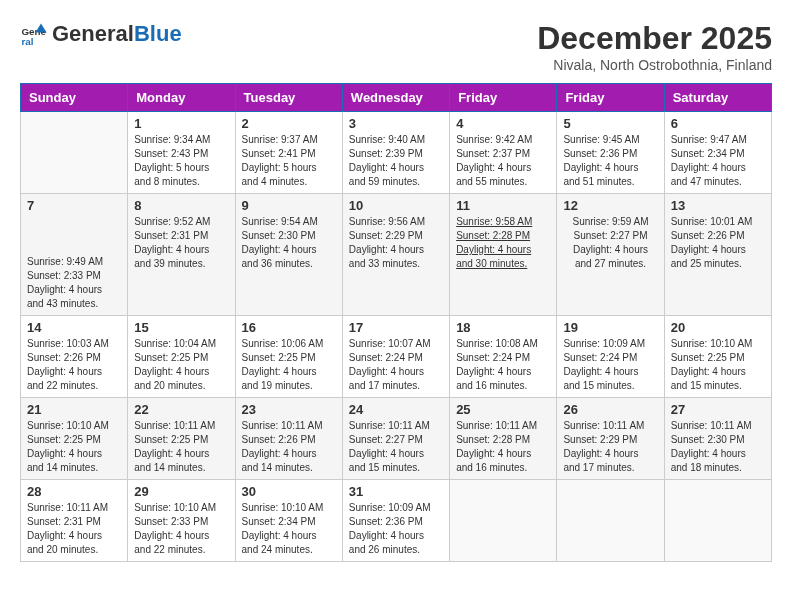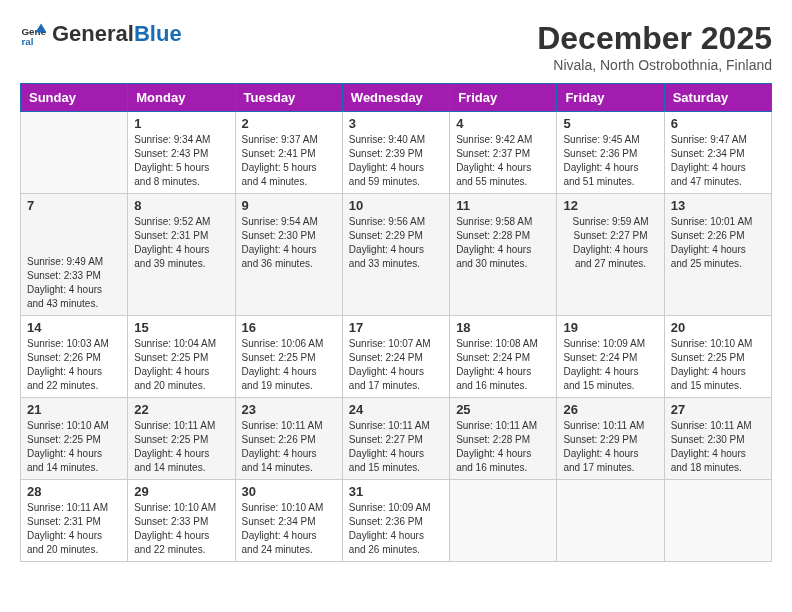--- a/index.html
+++ b/index.html
@@ -193,21 +193,21 @@
         </td>
         <td>
           <span class="day-number">10</span>
           <div class="day-info" style="white-space: pre-line;">Sunrise: 9:56 AM
 Sunset: 2:29 PM
 Daylight: 4 hours
 and 33 minutes.</div>
         </td>
         <td>
           <span class="day-number">11</span>
-          <div class="day-info" style="white-space: pre-line;">Sunrise: 9:58 AM
+          <div class="day-info" style="white-space: pre-line; text-decoration: underline;">Sunrise: 9:58 AM
 Sunset: 2:28 PM
 Daylight: 4 hours
 and 30 minutes.</div>
         </td>
         <td>
           <span class="day-number">12</span>
           <div class="day-info" style="white-space: pre-line; text-align: center;">Sunrise: 9:59 AM
 Sunset: 2:27 PM
 Daylight: 4 hours
 and 27 minutes.</div>

